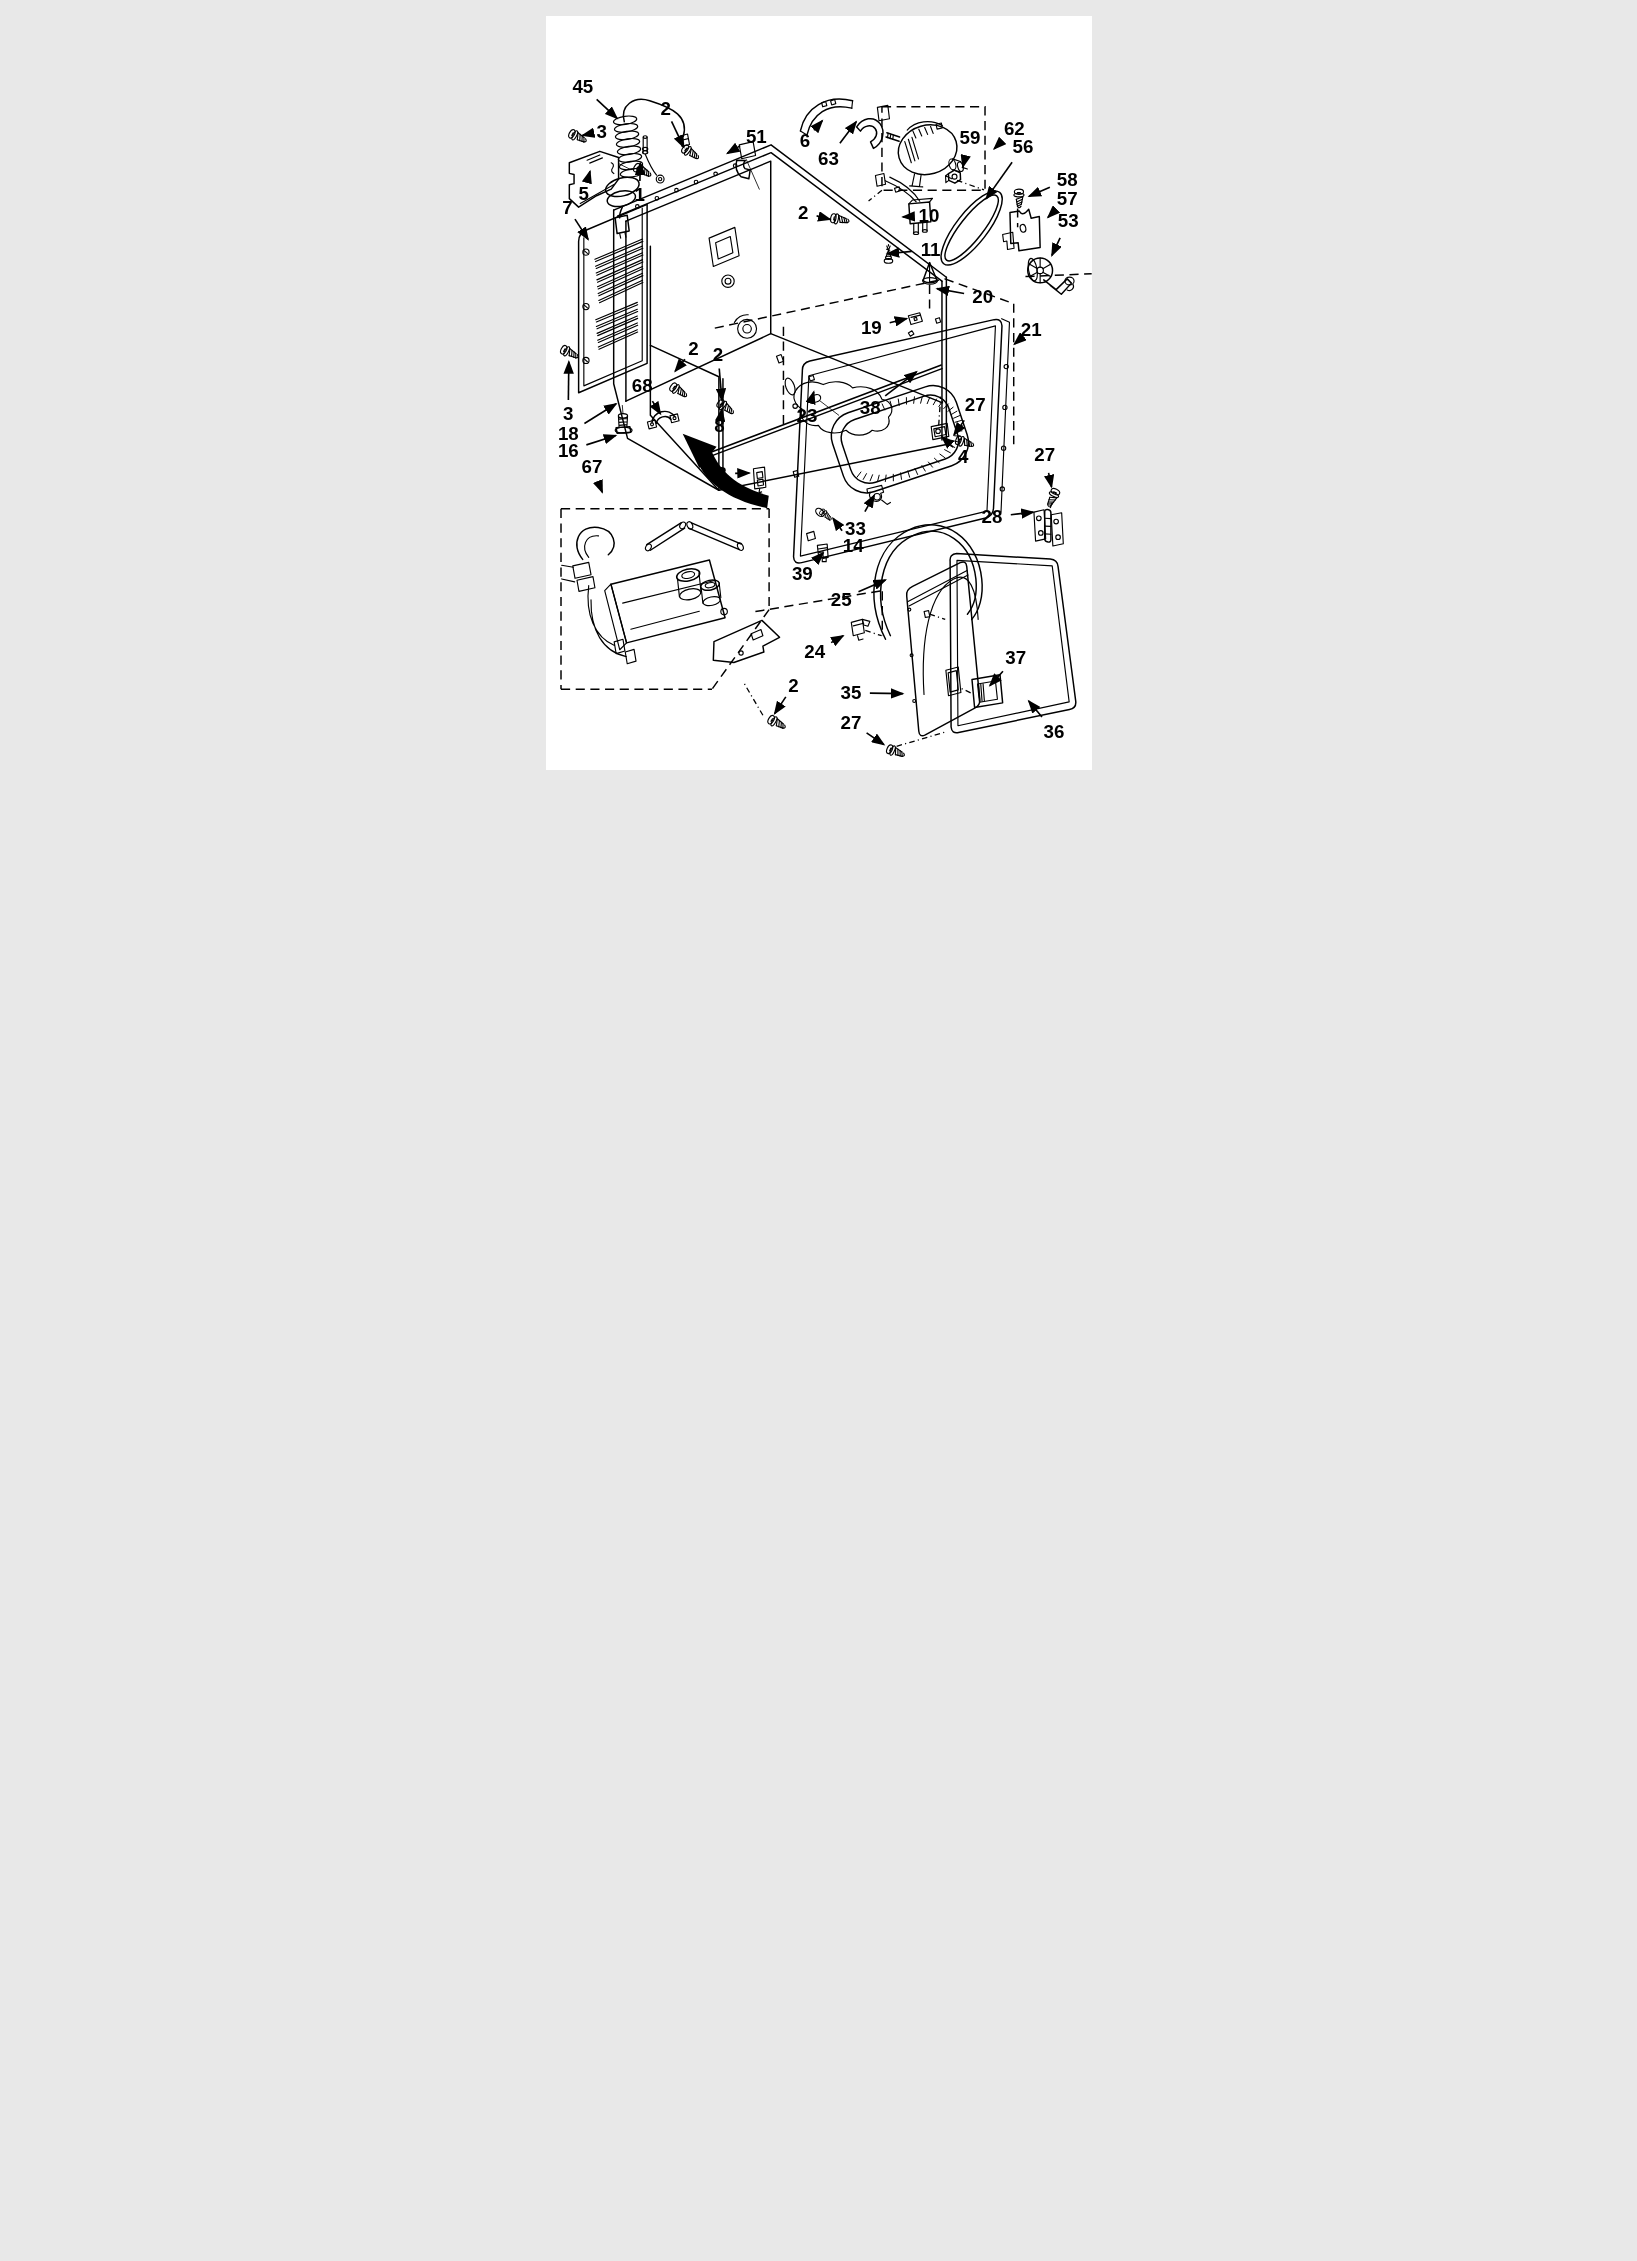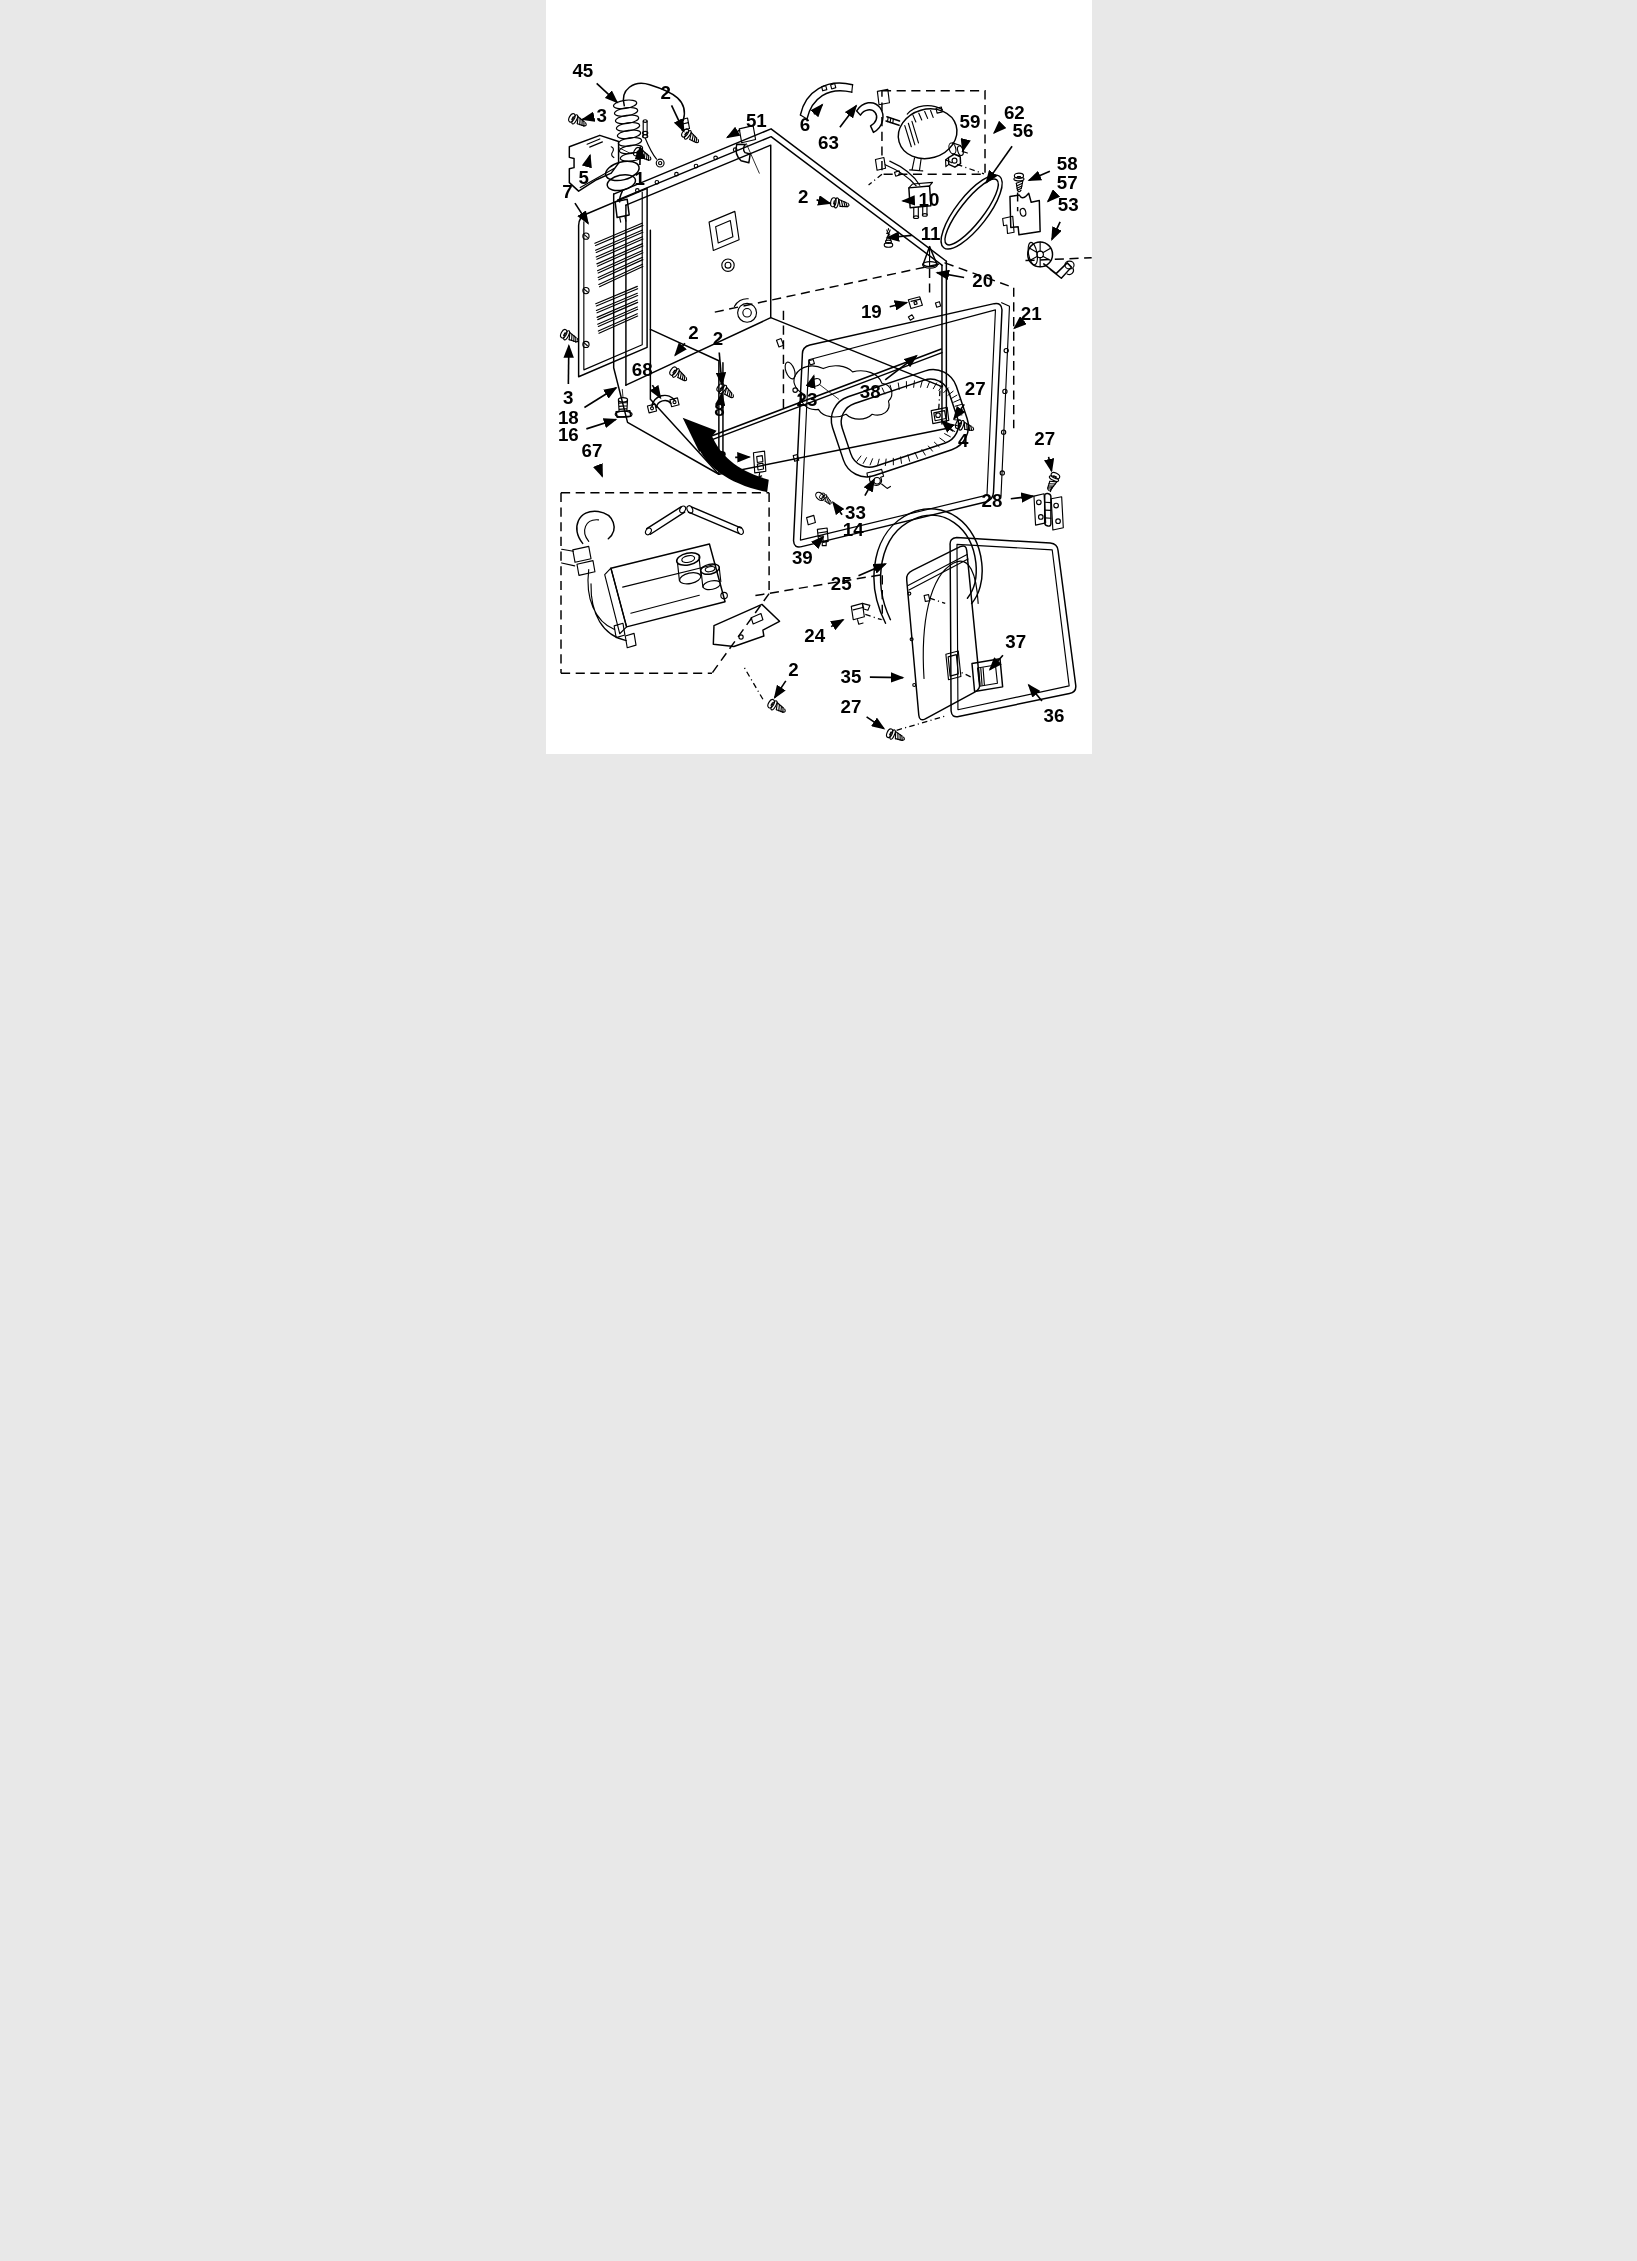--- a/index.html
+++ b/index.html
@@ -1,16 +1,16 @@
 <!DOCTYPE html>
 <html style="font-size:7.8px"><head>
 <meta charset="utf-8">
 <style>
   html,body{margin:0;padding:0;background:#e8e8e8;}
-  .sheet{width:100%;max-width:546px;margin:0 auto;background:#84cc16;text-decoration:underline;}
+  .sheet{width:100%;max-width:546px;margin:16px auto;background:#84cc16;text-decoration:underline;}
   svg{display:block;width:100%;height:auto;background:#ffffff;}
   .ln{stroke:#000;fill:none;stroke-width:9;stroke-linecap:round;stroke-linejoin:round;}
   .thin{stroke:#000;fill:none;stroke-width:5;stroke-linecap:round;}
   .det{stroke:#000;fill:none;stroke-width:7;stroke-linecap:round;stroke-linejoin:round;}
   .dash{stroke:#000;fill:none;stroke-width:9;stroke-dasharray:56 34;stroke-linecap:butt;}
   .dashdot{stroke:#000;fill:none;stroke-width:8;stroke-dasharray:34 20 7 20;stroke-linecap:butt;}
   .callout-text{font-family:"Liberation Sans","DejaVu Sans",sans-serif;font-weight:bold;font-size:115px;fill:#000;}
   .arrow{stroke:#000;stroke-width:10;fill:none;}
   .solid{fill:#000;stroke:none;}
 </style>

